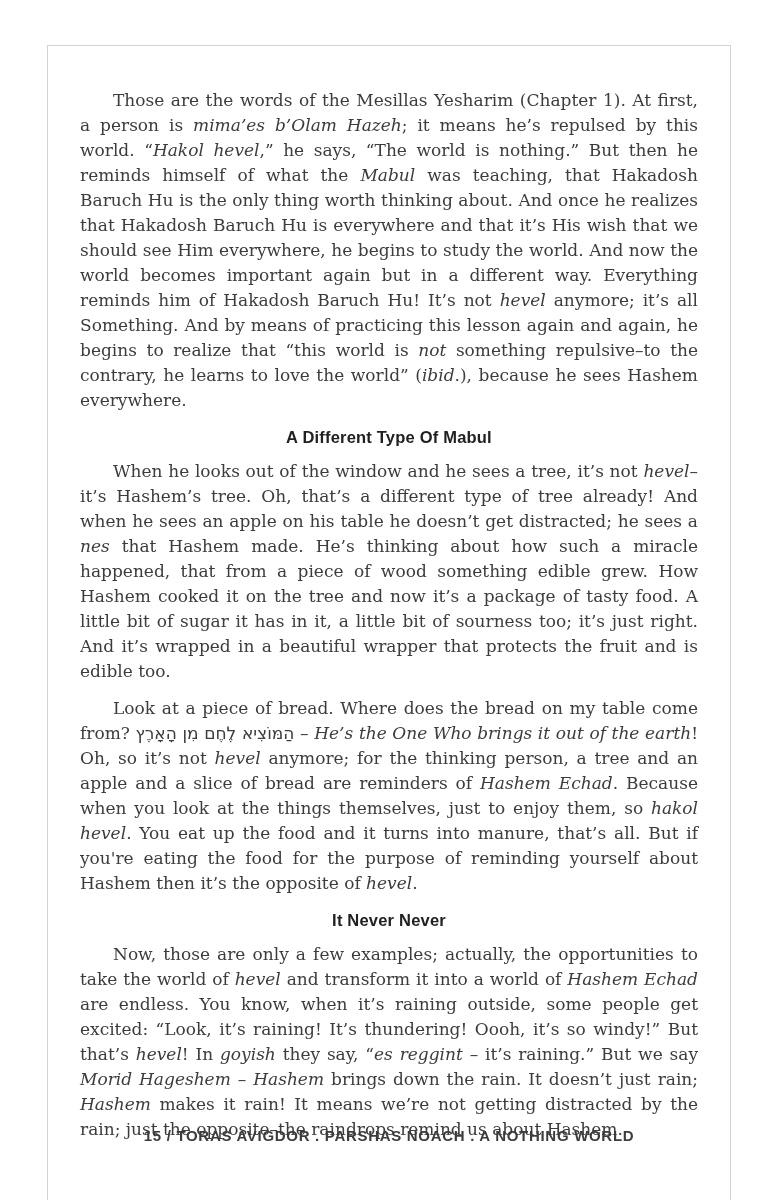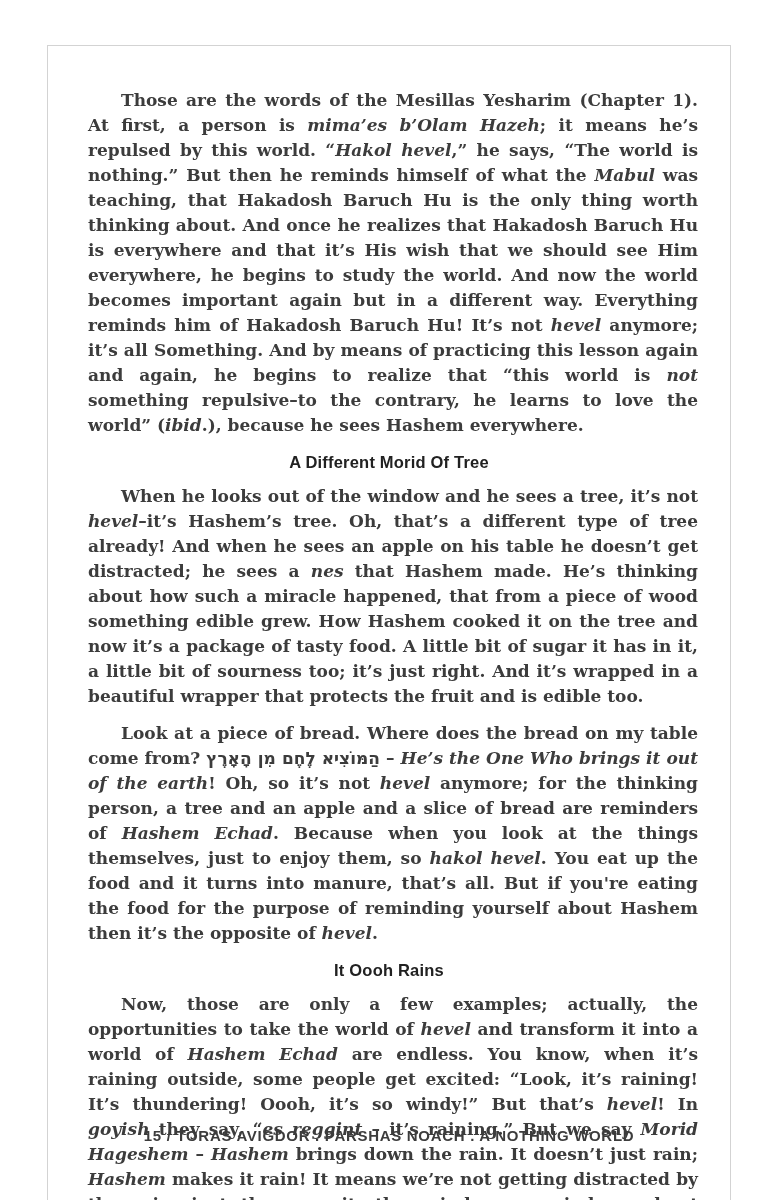--- a/index.html
+++ b/index.html
@@ -26,22 +26,21 @@
   }
   .page-content {
     padding: 42px 32px 0 32px;
   }
   p.body-text {
     font-size: 17px;
     line-height: 25px;
     color: #3c3c3c;
     text-align: justify;
     text-indent: 33px;
-    margin: 0 0 12px 8px;
-    font-weight: bold;
+    margin: 0 0 12px 0;
   }
   p.body-text em {
     font-style: italic;
   }
   h2.section-heading {
     font-family: "Liberation Sans", "DejaVu Sans", sans-serif;
     font-weight: bold;
     font-size: 16.5px;
     line-height: 21px;
     color: #212121;
@@ -68,27 +67,27 @@
   }
 </style>
 </head>
 <body>
 
 <div class="page-frame">
   <div class="page-content">
 
     <p class="body-text"><span>Those are the words of the Mesillas Yesharim (Chapter 1). At first, a person is </span><em>mima’es b’Olam Hazeh</em><span>; it means he’s repulsed by this world. “</span><em>Hakol hevel</em><span>,” he says, “The world is nothing.” But then he reminds himself of what the </span><em>Mabul</em><span> was teaching, that Hakadosh Baruch Hu is the only thing worth thinking about. And once he realizes that Hakadosh Baruch Hu is everywhere and that it’s His wish that we should see Him everywhere, he begins to study the world. And now the world becomes important again but in a different way. Everything reminds him of Hakadosh Baruch Hu! It’s not </span><em>hevel</em><span> anymore; it’s all Something. And by means of practicing this lesson again and again, he begins to realize that “this world is </span><em>not</em><span> something repulsive–to the contrary, he learns to love the world” (</span><em>ibid</em><span>.), because he sees Hashem everywhere.</span></p>
 
-    <h2 class="section-heading">A Different Morid Of Tree</h2>
+    <h2 class="section-heading">A Different Type Of Mabul</h2>
 
     <p class="body-text"><span>When he looks out of the window and he sees a tree, it’s not </span><em>hevel</em><span>–it’s Hashem’s tree. Oh, that’s a different type of tree already! And when he sees an apple on his table he doesn’t get distracted; he sees a </span><em>nes</em><span> that Hashem made. He’s thinking about how such a miracle happened, that from a piece of wood something edible grew. How Hashem cooked it on the tree and now it’s a package of tasty food. A little bit of sugar it has in it, a little bit of sourness too; it’s just right. And it’s wrapped in a beautiful wrapper that protects the fruit and is edible too.</span></p>
 
     <p class="body-text"><span>Look at a piece of bread. Where does the bread on my table come from? </span><span class="hebrew" dir="rtl">הַמּוֹצִיא לֶחֶם מִן הָאָרֶץ</span><span> – </span><em>He’s the One Who brings it out of the earth</em><span>! Oh, so it’s not </span><em>hevel</em><span> anymore; for the thinking person, a tree and an apple and a slice of bread are reminders of </span><em>Hashem Echad</em><span>. Because when you look at the things themselves, just to enjoy them, so </span><em>hakol hevel</em><span>. You eat up the food and it turns into manure, that’s all. But if you're eating the food for the purpose of reminding yourself about Hashem then it’s the opposite of </span><em>hevel</em><span>.</span></p>
 
-    <h2 class="section-heading">It Oooh Rains</h2>
+    <h2 class="section-heading">It Never Never</h2>
 
     <p class="body-text"><span>Now, those are only a few examples; actually, the opportunities to take the world of </span><em>hevel</em><span> and transform it into a world of </span><em>Hashem Echad</em><span> are endless. You know, when it’s raining outside, some people get excited: “Look, it’s raining! It’s thundering! Oooh, it’s so windy!” But that’s </span><em>hevel</em><span>! In </span><em>goyish</em><span> they say, “</span><em>es reggint</em><span> – it’s raining.” But we say </span><em>Morid Hageshem</em><span> – </span><em>Hashem</em><span> brings down the rain. It doesn’t just rain; </span><em>Hashem</em><span> makes it rain! It means we’re not getting distracted by the rain; just the opposite–the raindrops remind us about Hashem.</span></p>
 
   </div>
 
   <footer class="page-footer">
     <span>15 / TORAS AVIGDOR . PARSHAS NOACH . A NOTHING WORLD</span>
   </footer>
 </div>
 

